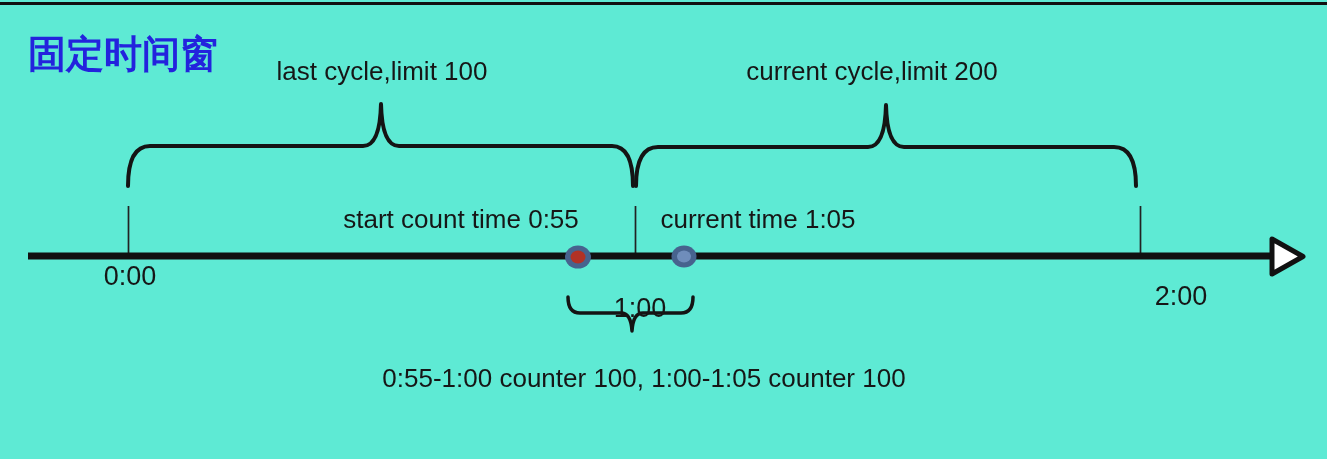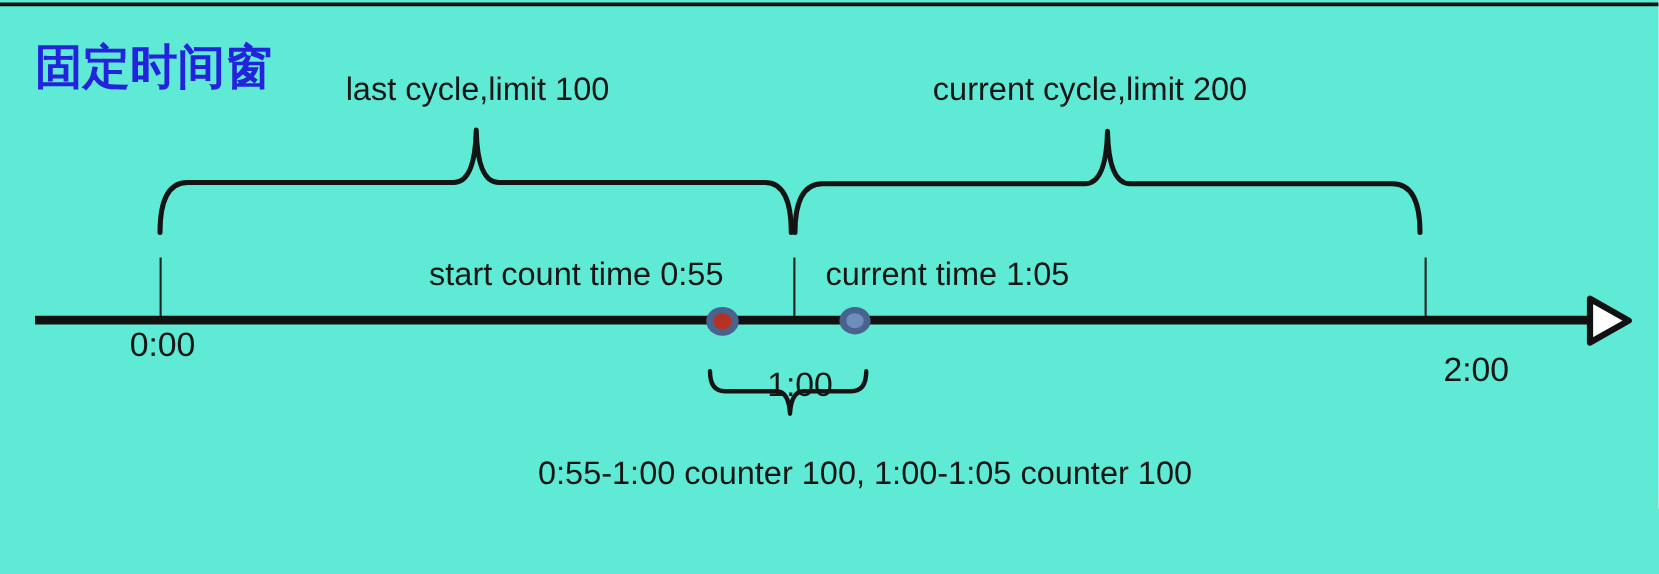--- a/index.html
+++ b/index.html
@@ -23,21 +23,21 @@
   .tick-lbl{font-size:27px;}
   .title{
     position:absolute;
     z-index:2;
     left:28px;top:34px;
     font-size:38px;
     font-weight:bold;
     white-space:nowrap;
     line-height:1.1;
   }
-  .summary{font-size:26px;margin-left:48px;}
+  .summary{font-size:26px;}
 </style>
 </head>
 <body>
 
 <div class="stage">
 
   <svg class="layer-svg" width="1327" height="459" viewBox="0 0 1327 459">
 
     <line x1="0" y1="3.5" x2="1327" y2="3.5" stroke="#111111" stroke-width="3"></line>
 

